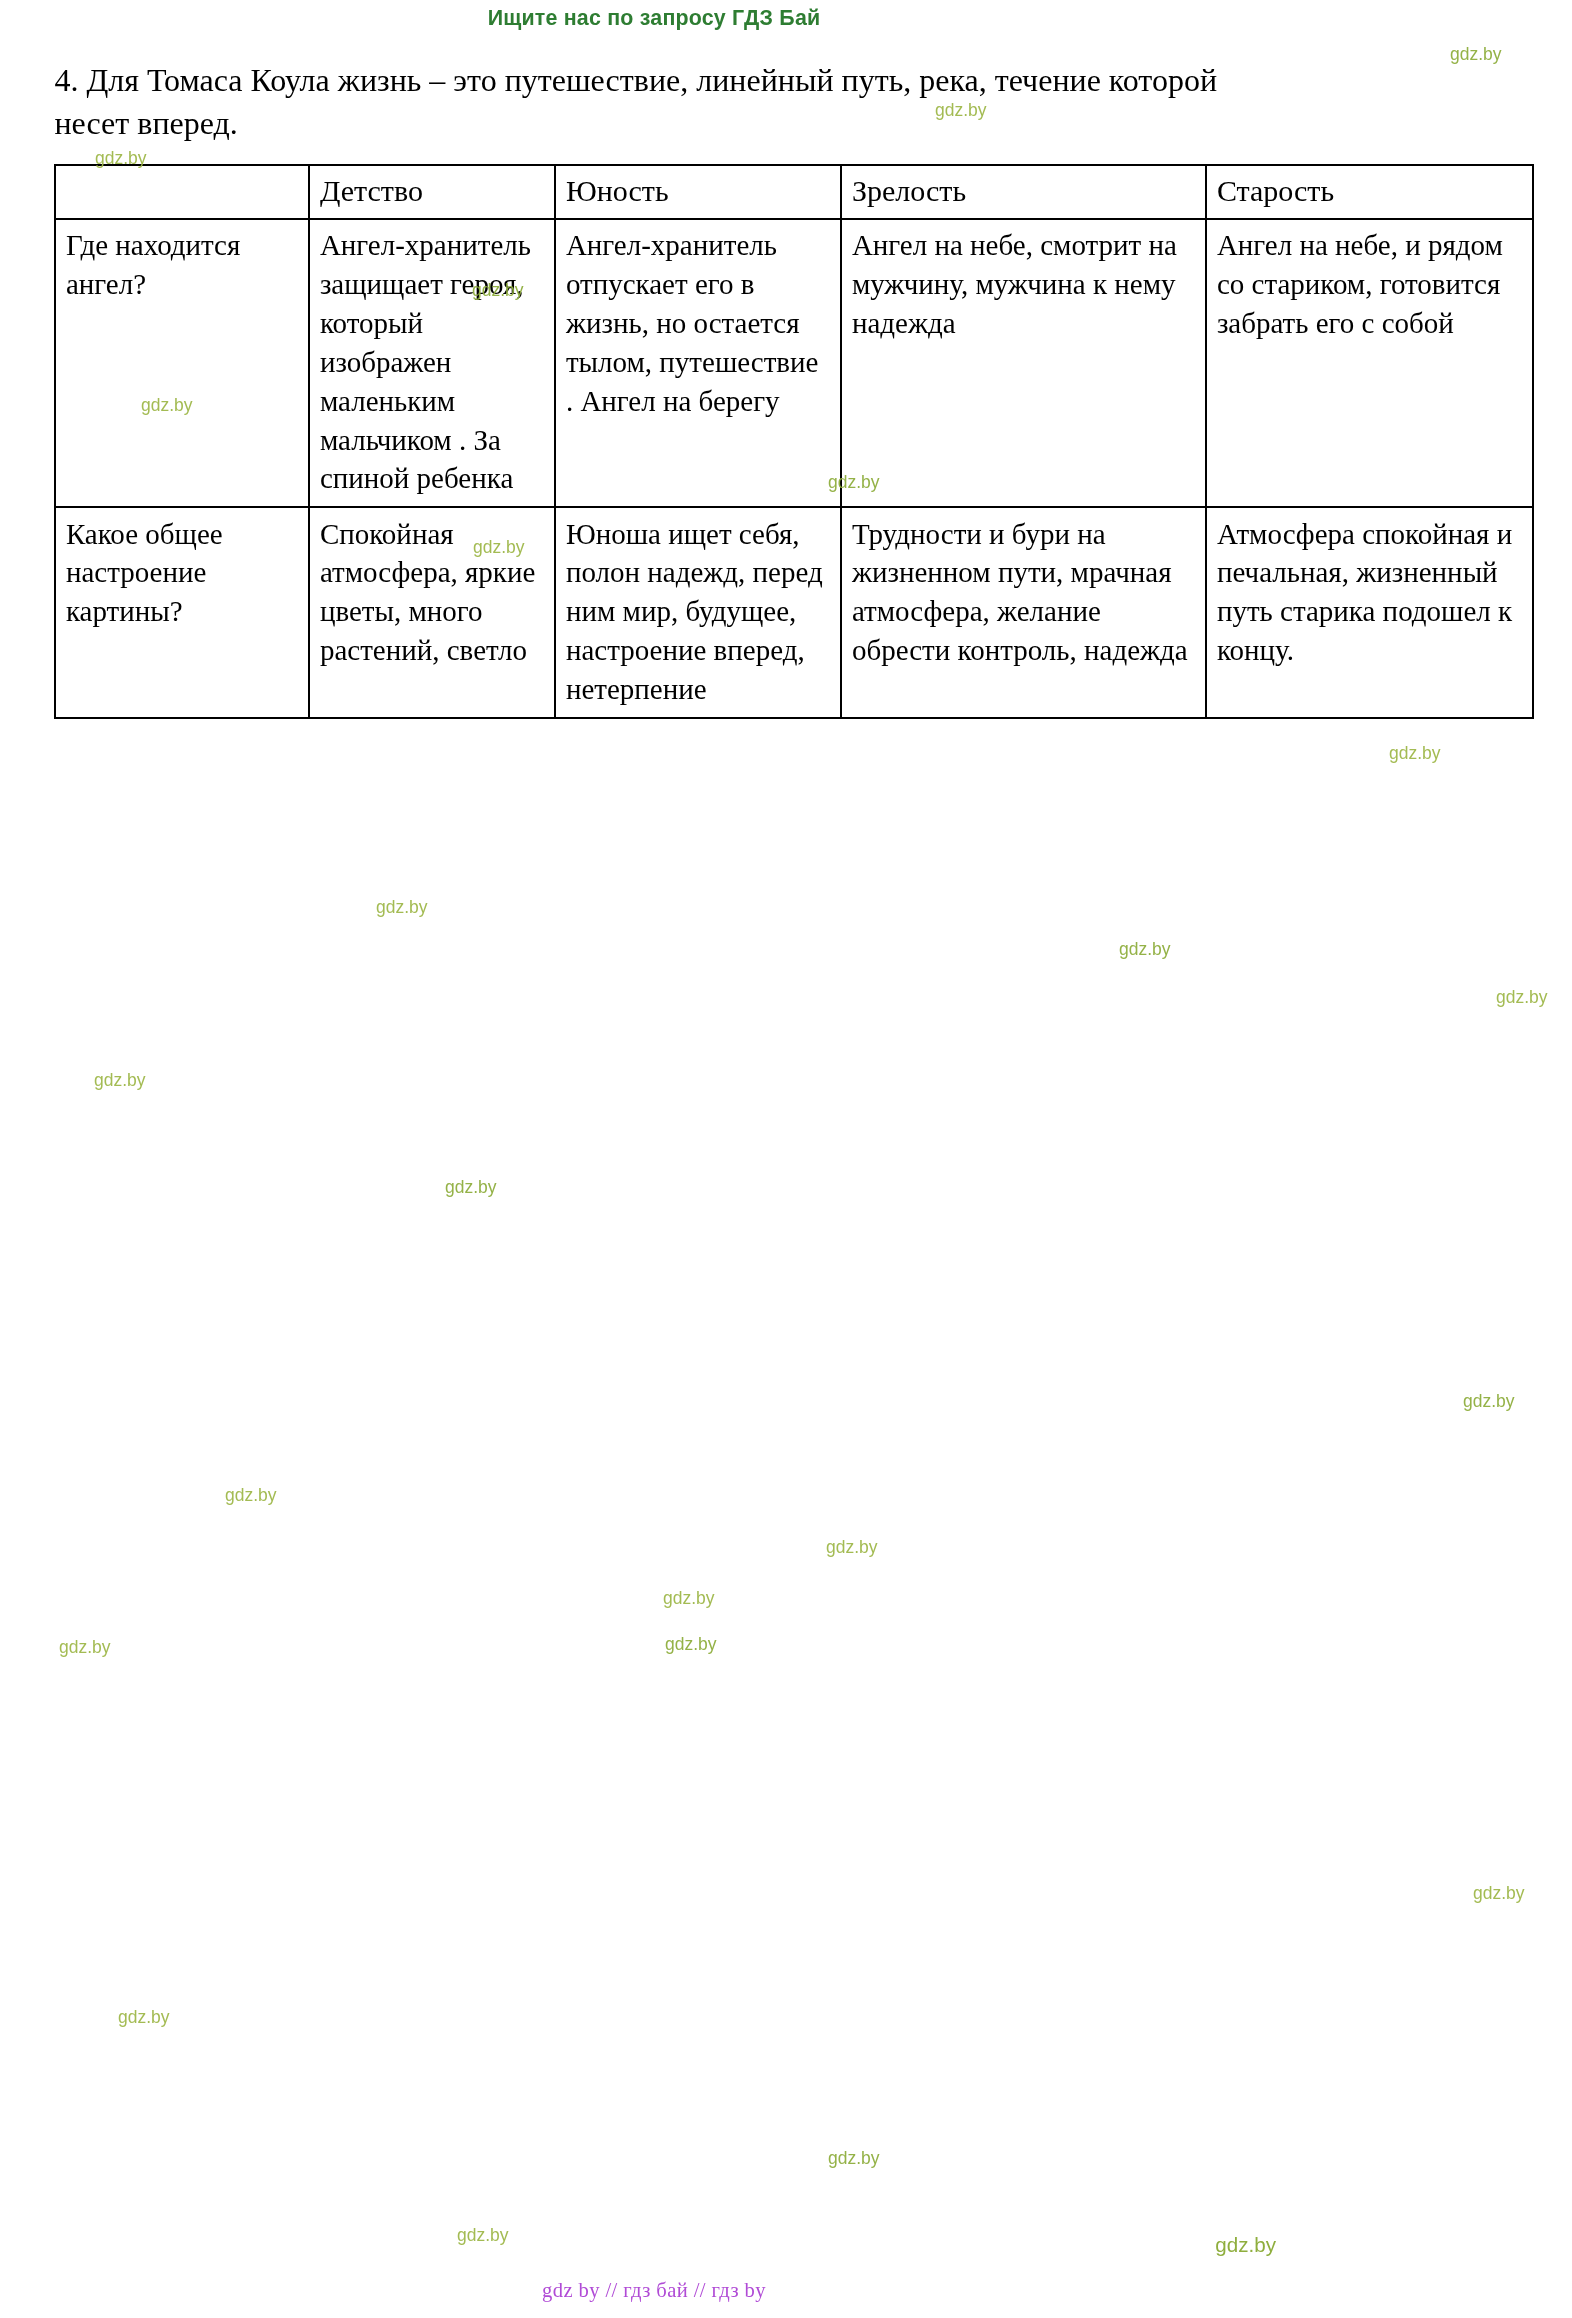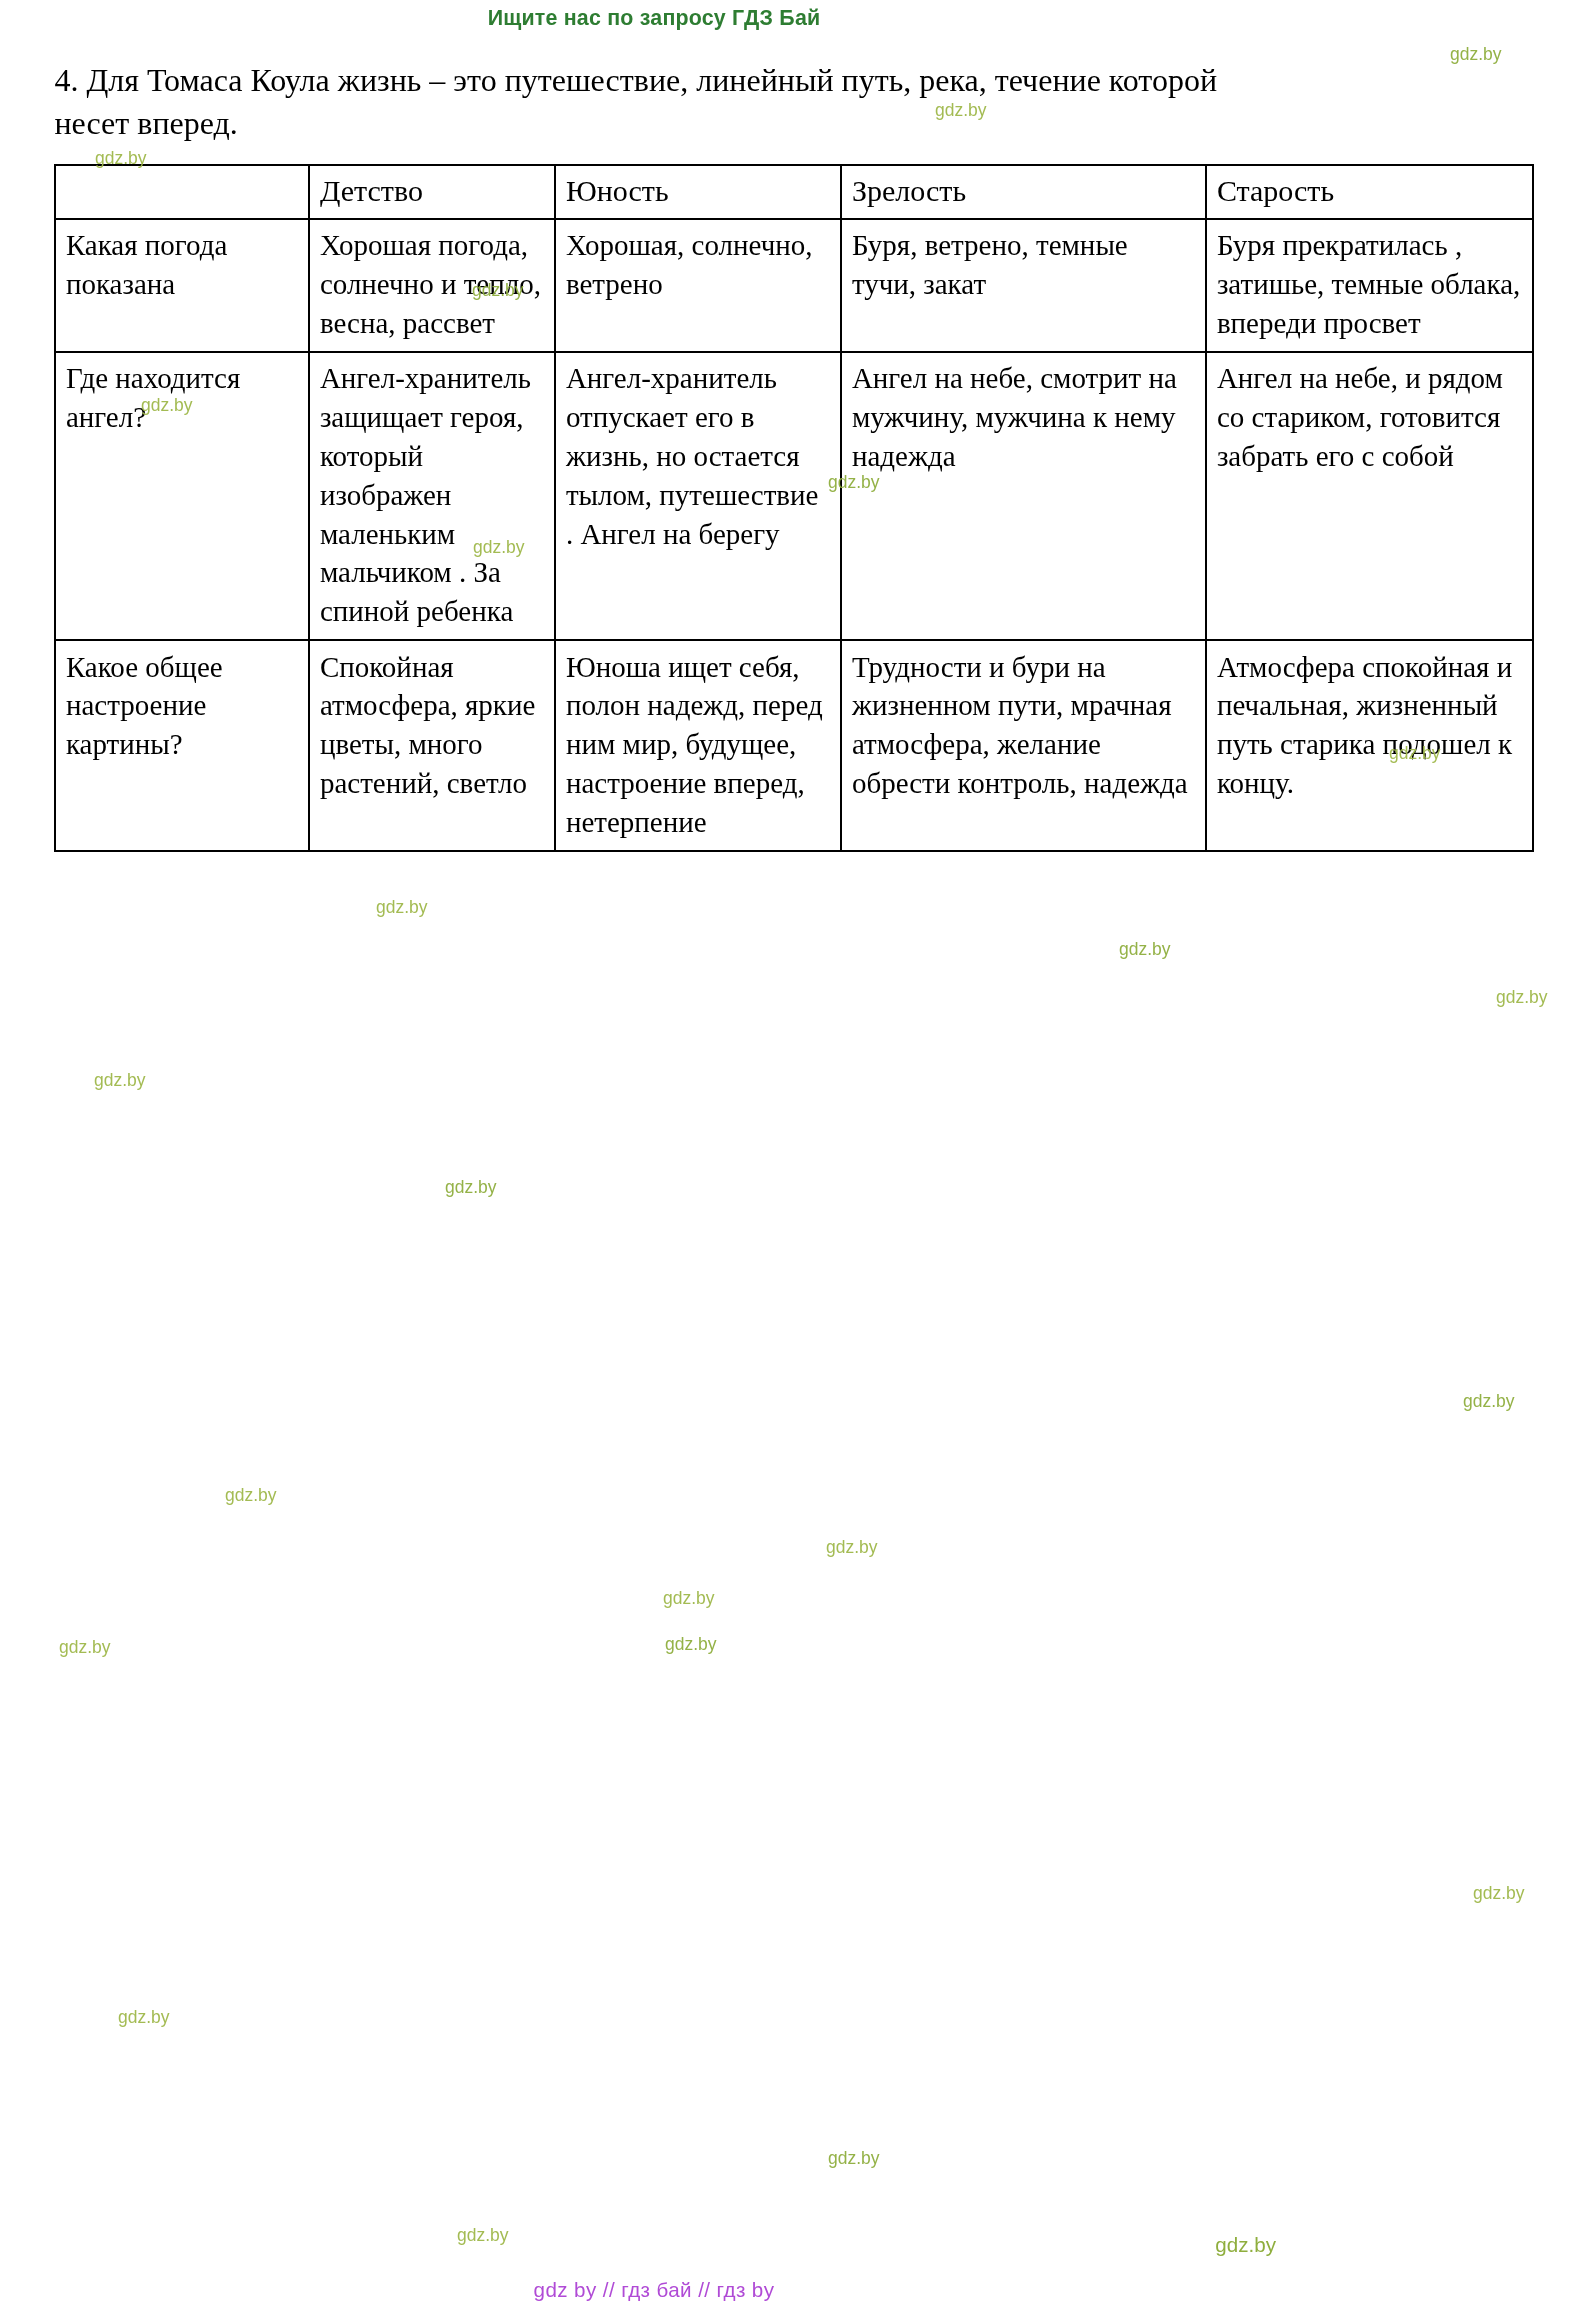--- a/index.html
+++ b/index.html
@@ -70,21 +70,21 @@
     white-space: nowrap;
     pointer-events: none;
   }
   .wm-dark { color: #8fae3e; }
   .footer {
     position: absolute;
     left: 0;
     right: 0;
     bottom: 17.5px;
     text-align: center;
-    font-family: Liberation Sans, sans-serif;
+    font-family: Liberation Serif, serif;
     font-size: 20.6px;
     color: #b04bd6;
     letter-spacing: 0.4px;
   }
   .footer .sep { color: #b04bd6; }
   .corner-wm {
     position: absolute;
     right: 32px;
     bottom: 62px;
     font-family: "Liberation Sans", sans-serif;
@@ -114,27 +114,20 @@
     </colgroup>
     <tbody>
       <tr class="head">
         <td class="hdr-empty"></td>
         <td>Детство</td>
         <td>Юность</td>
         <td>Зрелость</td>
         <td>Старость</td>
       </tr>
 
-      <tr>
-        <td>Какая погода показана</td>
-        <td>Хорошая погода, солнечно и тепло, весна, рассвет</td>
-        <td>Хорошая, солнечно, ветрено</td>
-        <td>Буря, ветрено, темные тучи, закат</td>
-        <td>Буря прекратилась , затишье, темные облака, впереди просвет</td>
-      </tr>
 
 
       <tr>
         <td>Где находится ангел?</td>
         <td>Ангел-хранитель защищает героя, который изображен маленьким мальчиком . За спиной ребенка</td>
         <td>Ангел-хранитель отпускает его в жизнь, но остается тылом, путешествие . Ангел на берегу</td>
         <td>Ангел на небе, смотрит на мужчину, мужчина к нему надежда</td>
         <td>Ангел на небе, и рядом со стариком, готовится забрать его с собой</td>
       </tr>
 

